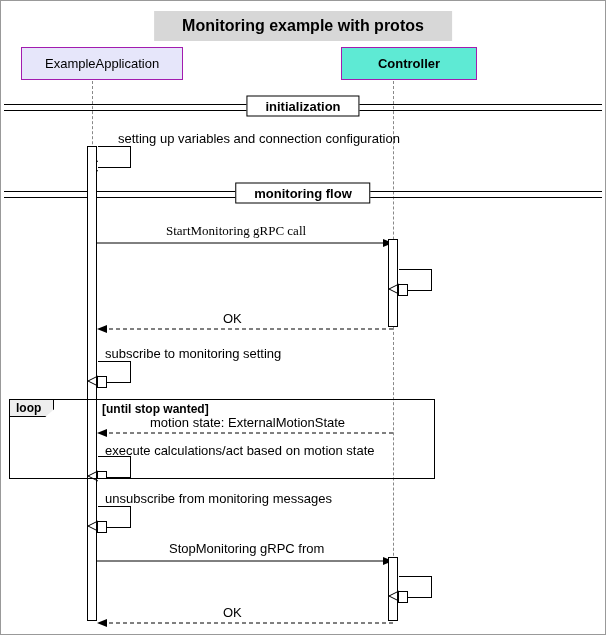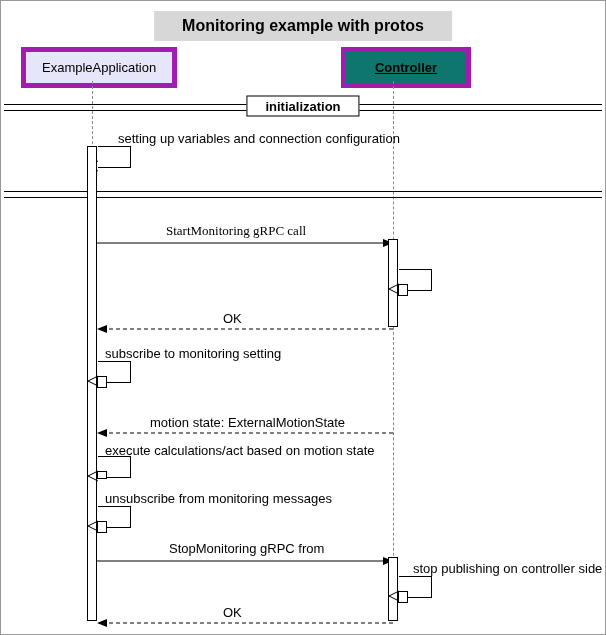--- a/index.html
+++ b/index.html
@@ -23,39 +23,38 @@
     transform: translateX(-50%);
     top: 10px;
     background: #d7d7d7;
     padding: 6px 28px;
     font-weight: bold;
     font-size: 16px;
   }
   .participant {
     position: absolute;
     top: 46px;
-    padding: 8px 16px;
-    border: 5px solid #a21caf;
+    padding: 8px 23px;
+    border: 1px solid #a21caf;
     text-align: center;
     font-size: 13px;
     font-weight: bold;
     background: #fff;
   }
   .participant.app {
     left: 20px;
     background: #e6e6fa;
     color: #000;
     font-weight: normal;
   }
   .participant.ctrl {
     left: 340px;
-    background: #0f766e;
+    background: #5eead4;
     color: #000;
     width: 88px;
-    text-decoration: underline;
   }
   .lifeline {
     position: absolute;
     top: 80px;
     width: 0;
     height: 540px;
     border-left: 1px dashed #888;
   }
   .lifeline.app { left: 91px; }
   .lifeline.ctrl { left: 392px; }
@@ -139,20 +138,21 @@
 
   <div class="msg-label" style="left:117px; top:130px;">setting up variables and connection configuration</div>
   <div class="self-msg" style="left:97px; top:145px;"></div>
   <svg style="left:87px; top:160px;" width="14" height="10">
     <polyline points="10,0 0,5 10,10" fill="none" stroke="#000"></polyline>
   </svg>
 
   <div class="activation" style="left:86px; top:160px; height:12px;"></div>
 
   <div class="divider-line" style="top:190px;"></div>
+  <div class="divider-label" style="top:192px;">monitoring flow</div>
 
   <div class="activation" style="left:86px; top:145px; height:475px;"></div>
 
   <div class="msg-label" style="left:165px; top:222px;font-family:Liberation Serif, serif;">StartMonitoring gRPC call</div>
   <svg style="left:96px; top:238px;" width="296" height="8">
     <line x1="0" y1="4" x2="286" y2="4" stroke="#000"></line>
     <polygon points="286,0 296,4 286,8" fill="#000"></polygon>
   </svg>
 
   <div class="activation" style="left:387px; top:238px; height:88px;"></div>
@@ -169,20 +169,24 @@
     <polygon points="10,0 0,4 10,8" fill="#000"></polygon>
   </svg>
 
   <div class="msg-label" style="left:104px; top:345px;">subscribe to monitoring setting</div>
   <div class="self-msg" style="left:97px; top:360px;"></div>
   <svg style="left:87px; top:375px;" width="14" height="10">
     <polyline points="10,0 0,5 10,10" fill="none" stroke="#000"></polyline>
   </svg>
   <div class="activation" style="left:96px; top:375px; height:12px; z-index:2;"></div>
 
+  <div class="loop-box" style="left:8px; top:398px; width:426px; height:80px;">
+    <div class="loop-tag">loop</div>
+    <div class="loop-cond" style="left:92px; top:2px;">[until stop wanted]</div>
+  </div>
 
   <div class="msg-label" style="left:149px; top:414px;">motion state: ExternalMotionState</div>
   <svg style="left:96px; top:428px;" width="296" height="8">
     <line x1="296" y1="4" x2="10" y2="4" stroke="#000" stroke-dasharray="4,3"></line>
     <polygon points="10,0 0,4 10,8" fill="#000"></polygon>
   </svg>
 
   <div class="msg-label" style="left:104px; top:442px;">execute calculations/act based on motion state</div>
   <div class="self-msg" style="left:97px; top:455px;"></div>
   <svg style="left:87px; top:470px;" width="14" height="10">
@@ -198,21 +202,20 @@
   <div class="activation" style="left:96px; top:520px; height:12px; z-index:2;"></div>
 
   <div class="msg-label" style="left:168px; top:540px;">StopMonitoring gRPC from</div>
   <svg style="left:96px; top:556px;" width="296" height="8">
     <line x1="0" y1="4" x2="286" y2="4" stroke="#000"></line>
     <polygon points="286,0 296,4 286,8" fill="#000"></polygon>
   </svg>
 
   <div class="activation" style="left:387px; top:556px; height:64px;"></div>
 
-  <div class="msg-label" style="left:412px; top:560px;">stop publishing on controller side</div>
   <div class="self-msg" style="left:398px; top:575px;"></div>
   <svg style="left:388px; top:590px;" width="14" height="10">
     <polyline points="10,0 0,5 10,10" fill="none" stroke="#000"></polyline>
   </svg>
   <div class="activation" style="left:397px; top:590px; height:12px;"></div>
 
   <div class="msg-label" style="left:222px; top:604px;">OK</div>
   <svg style="left:96px; top:618px;" width="296" height="8">
     <line x1="296" y1="4" x2="10" y2="4" stroke="#000" stroke-dasharray="4,3"></line>
     <polygon points="10,0 0,4 10,8" fill="#000"></polygon>

